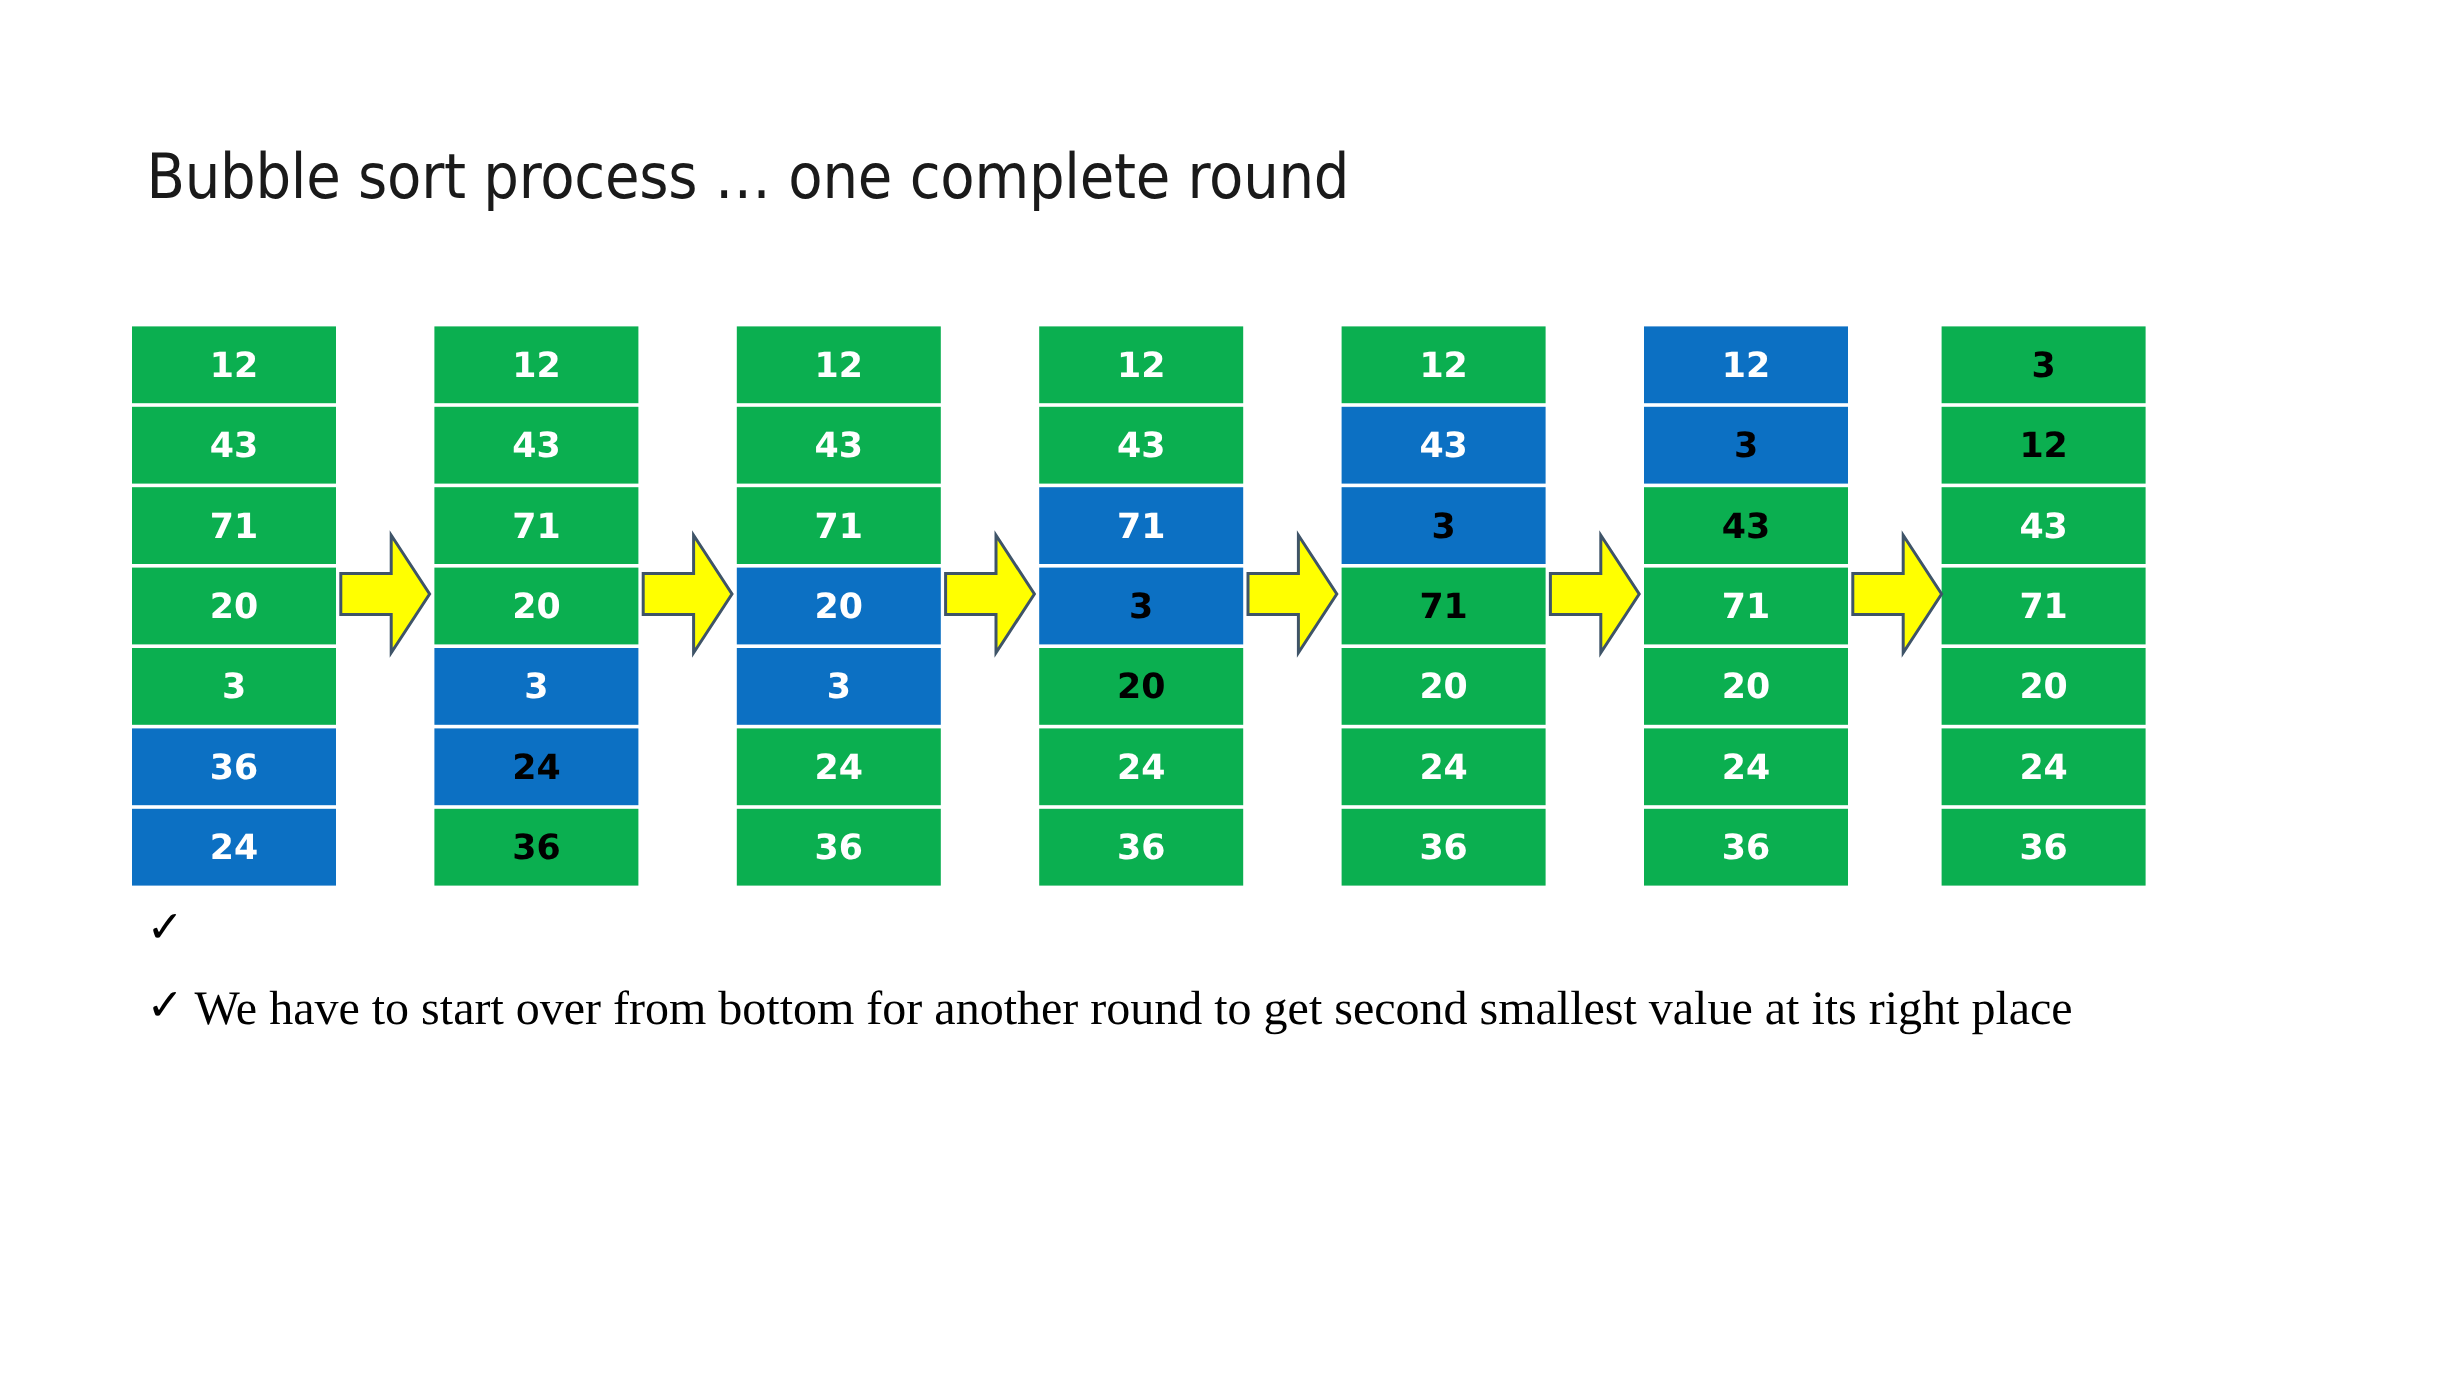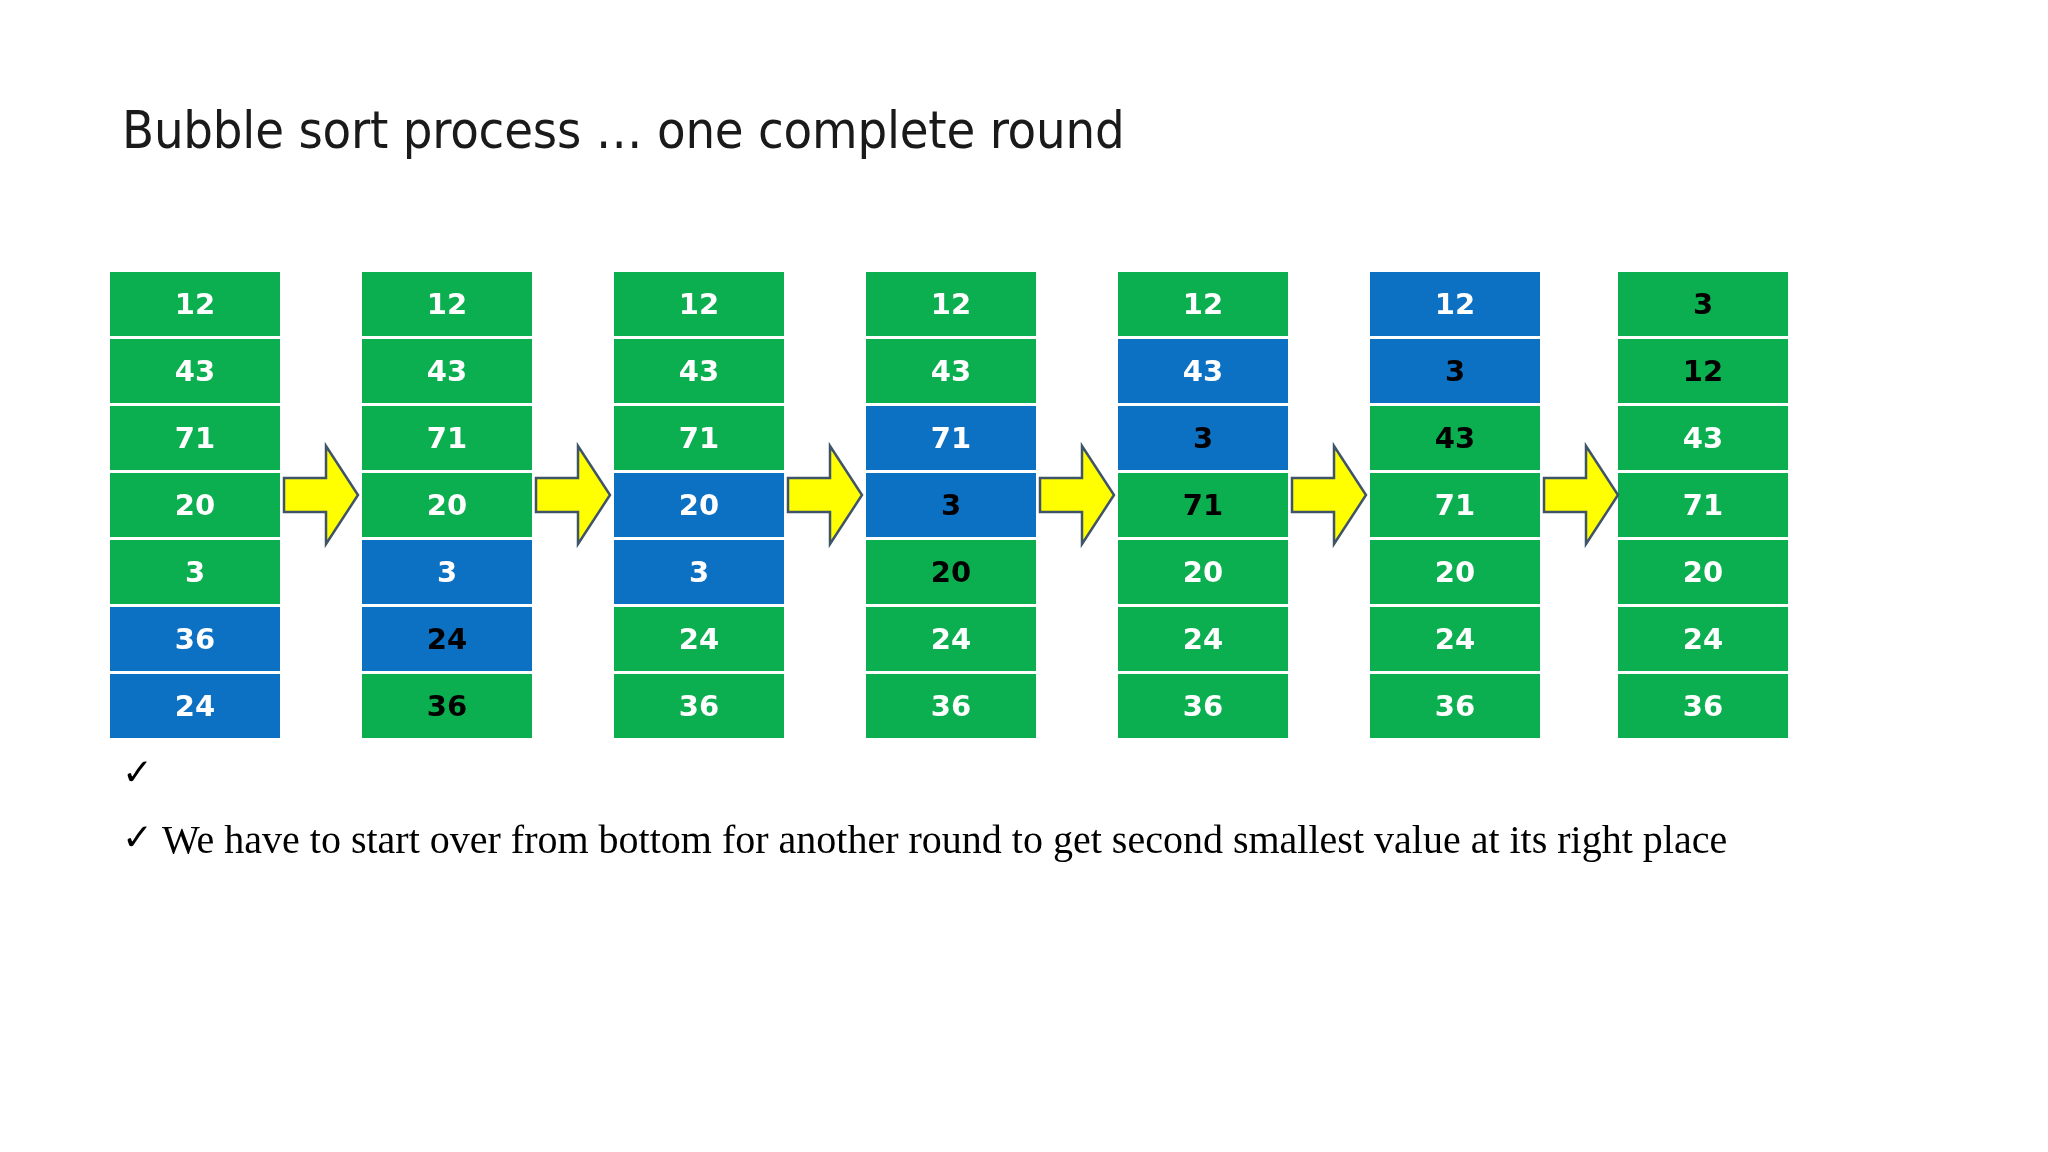--- a/index.html
+++ b/index.html
@@ -19,21 +19,21 @@
   .slide {
     position: absolute;
     inset: 0;
     background: #ffffff;
   }
 
   
   .slide-title {
     position: absolute;
     left: 122px;
-    top: 100px;
+    top: 118px;
     font-family: "DejaVu Sans Condensed", "Liberation Sans", sans-serif;
     font-size: 52px;
     font-weight: 300;
     letter-spacing: -0.2px;
     color: #1a1a1a;
     white-space: nowrap;
   }
 
   
   .diagram {

